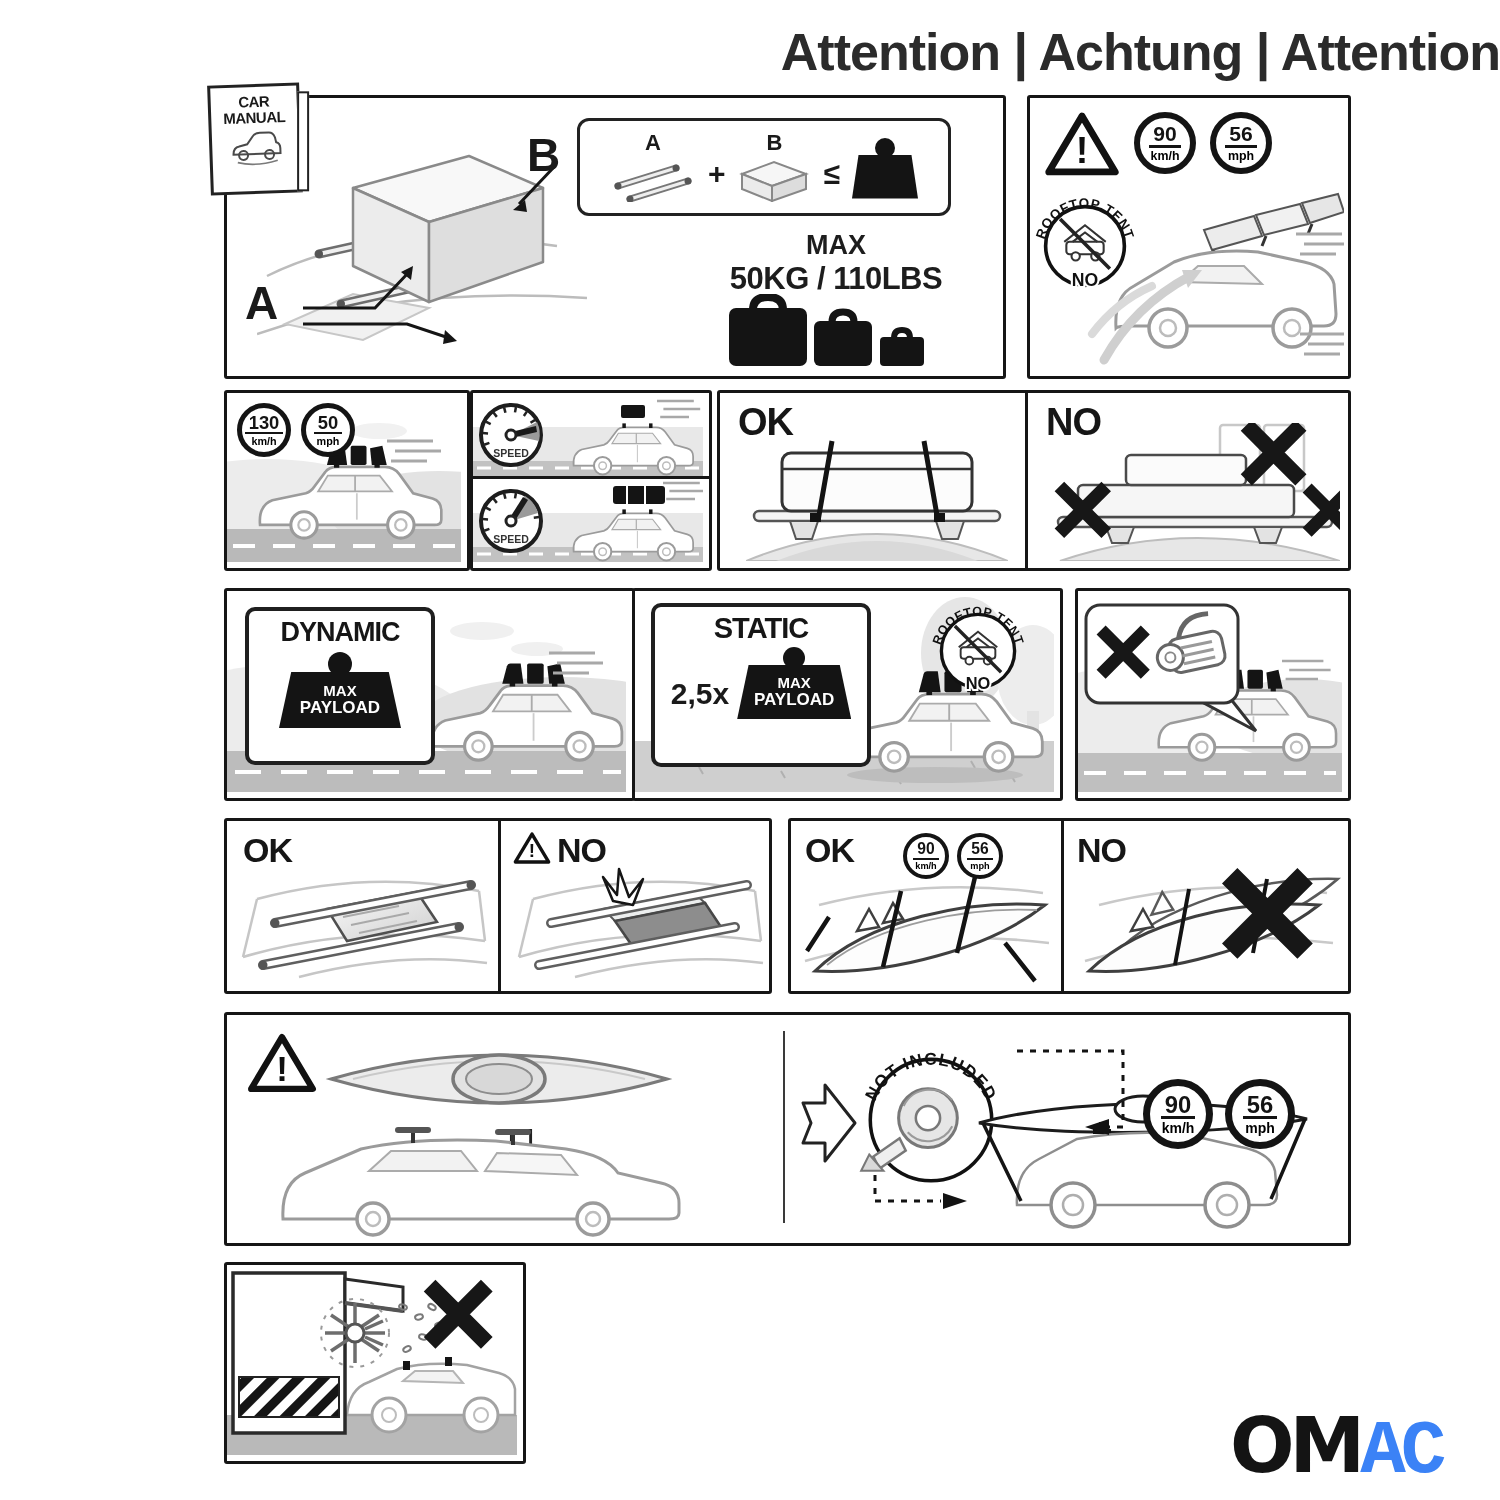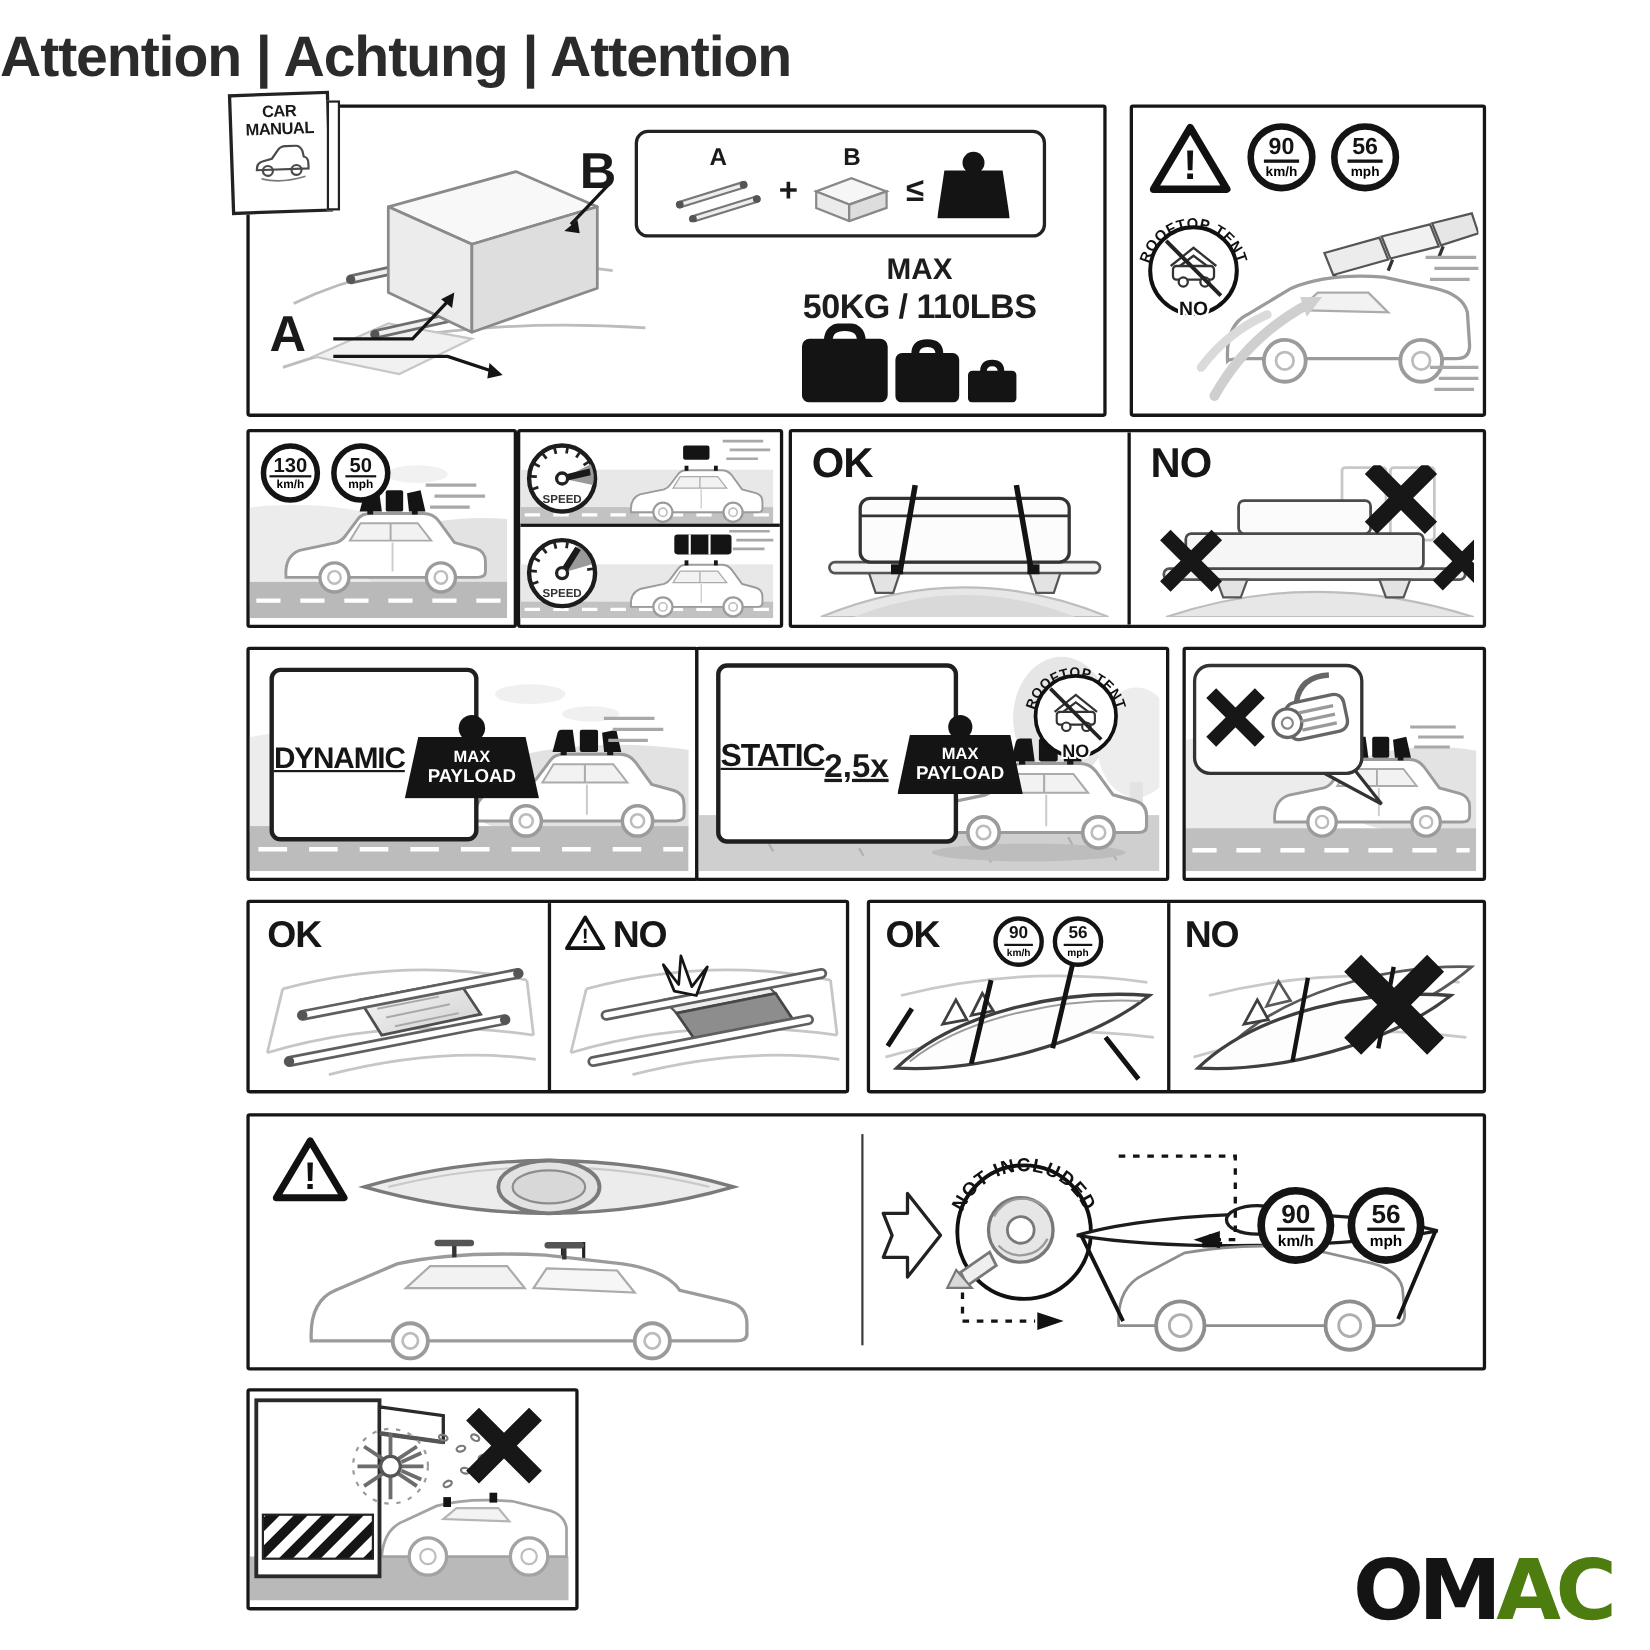--- a/index.html
+++ b/index.html
@@ -1,18 +1,18 @@
 <!DOCTYPE html>
 <html><head>
 <meta charset="utf-8">
 <style>
   html,body{margin:0;padding:0;background:#fff;}
   body{font-family:"Liberation Sans",sans-serif;color:#1a1a1a;}
   #page{position:relative;width:1500px;height:1500px;background:#fff;overflow:hidden;}
-  .title{position:absolute;top:22px;left:0;width:100%;text-align:left;
+  .title{position:absolute;top:22px;left:0;width:100%;text-align:right;
          font-size:52px;font-weight:700;letter-spacing:-1px;color:#2b2b2b;}
   .panel{position:absolute;background:#fff;border:3px solid #161616;border-radius:3px;overflow:hidden;}
   .panel.no-clip{overflow:visible;}
   .abs{position:absolute;}
   .big-label{position:absolute;font-weight:800;font-size:38px;letter-spacing:-1px;color:#161616;line-height:1;}
   .mid-label{position:absolute;font-weight:800;font-size:34px;letter-spacing:-1px;color:#161616;line-height:1;}
   .divider-v{position:absolute;top:0;bottom:0;width:3px;background:#161616;}
   .divider-h{position:absolute;left:0;right:0;height:3px;background:#161616;}
   
   .speed-badge{position:absolute;width:var(--d);height:var(--d);box-sizing:border-box;
@@ -24,21 +24,21 @@
   
   .kettle{display:flex;flex-direction:column;align-items:center;}
   .kettle .head{background:#141414;border-radius:50%;}
   .kettle .kbody{background:#141414;color:#fff;text-align:center;line-height:1.05;
     clip-path:polygon(10% 0,90% 0,100% 100%,0 100%);display:flex;flex-direction:column;
     align-items:center;justify-content:center;}
   .kettle .t1{font-weight:700;}
   .kettle .t2{font-weight:700;}
   
   .sign{position:absolute;background:#fff;border:4px solid #1f1f1f;border-radius:10px;
-    display:flex;flex-direction:row;align-items:center;text-decoration:underline;}
+    display:flex;flex-direction:column;align-items:center;}
   .sign .sign-title{font-weight:800;letter-spacing:-1px;color:#161616;}
   
   .booklet{position:absolute;left:-18px;top:-14px;width:92px;height:110px;background:#fff;
     border:3px solid #222;transform:rotate(-2deg);display:flex;flex-direction:column;
     align-items:center;padding-top:7px;z-index:6;box-sizing:border-box;}
   .booklet::after{content:"";position:absolute;right:-11px;top:6px;width:8px;height:96px;
     background:#fff;border:2px solid #222;z-index:-1;transform:rotate(2deg);}
   .booklet .bl{font-weight:800;font-size:15px;line-height:1.05;letter-spacing:-0.5px;}
   .inset{position:absolute;border:3px solid #222;border-radius:12px;background:#fff;
     display:flex;align-items:center;justify-content:center;gap:12px;}
@@ -658,16 +658,16 @@
         <ellipse cx="205" cy="42" rx="4" ry="2.5" transform="rotate(30 205 42)"></ellipse>
         <ellipse cx="212" cy="60" rx="4" ry="2.5" transform="rotate(-20 212 60)"></ellipse>
         <ellipse cx="196" cy="72" rx="4" ry="2.5" transform="rotate(12 196 72)"></ellipse>
         <ellipse cx="180" cy="84" rx="4" ry="2.5" transform="rotate(-28 180 84)"></ellipse>
       </g>
       <use href="#x64" transform="translate(196,14) scale(1.1)"></use>
     </svg>
   </div>
 
   <div class="logo" style="left:1230px;top:1408px;">
-    <span class="om">OM</span><span class="ac" style="color: #4d7c0f;">AC</span>
+    <span class="om">OM</span><span class="ac" style="color: #3b82f6; font-family: Liberation Mono, monospace;">AC</span>
   </div>
 
 </div>
 
 </body></html>

